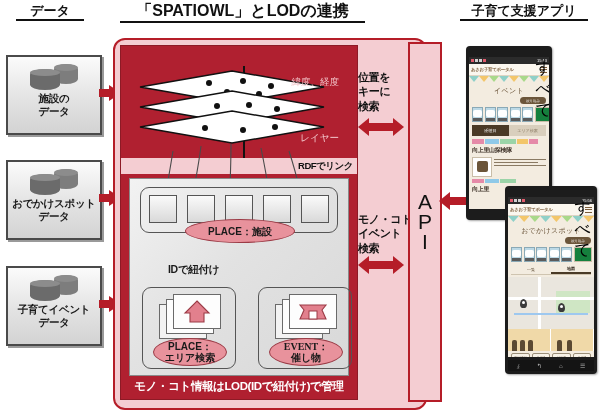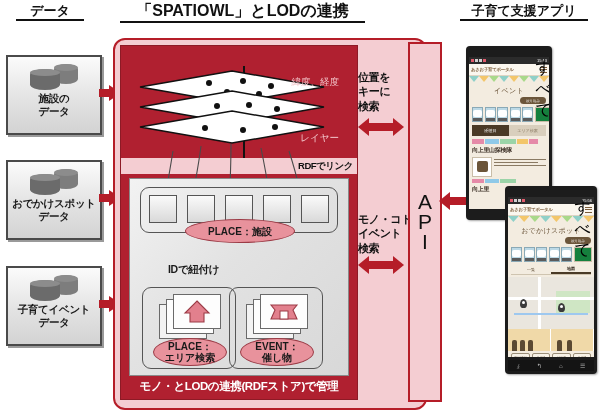--- a/index.html
+++ b/index.html
@@ -130,21 +130,21 @@
     position:absolute;left:38px;top:84px;font-size:10.5px;color:#1a1a1a;
     font-weight:bold;letter-spacing:-0.3px;white-space:nowrap;
   }
 
   
   .sub-box{
     position:absolute;top:108px;width:92px;height:80px;
     border:1.5px solid #555;border-radius:9px;
   }
   #sub-spot{left:12px;}
-  #sub-event{left:99px;}
+  #sub-event{left:128px;font-family:Liberation Serif, serif;}
   .cards{position:absolute;left:14px;top:6px;width:64px;height:44px;}
   .card{
     position:absolute;width:46px;height:33px;
     background:#fdfdfd;border:1.2px solid #6a6a6a;
   }
   .card.c1{right:0;top:0;}
   .card.c2{right:7px;top:5px;}
   .card.c3{right:14px;top:10px;background:#f3f3f3;}
   .glyph{position:absolute;left:0;top:0;width:46px;height:33px;}
   .ell-sub{width:72px;height:26px;font-size:10px;left:10px;top:50px;}
@@ -412,21 +412,21 @@
         </div>
         <div class="ell ell-sub">
           <div>
             <div>EVENT：</div>
             <div>催し物</div>
           </div>
         </div>
       </div>
     </div>
 
-    <div class="banner" id="banner-bottom">モノ・とLODの連携(RDFストア)で管理</div>
+    <div class="banner" id="banner-bottom">モノ・コト情報はLOD(IDで紐付け)で管理</div>
   </div>
 
   <div class="pink-label" id="lbl-pos">
     <div>位置を</div>
     <div>キーに</div>
     <div>検索</div>
   </div>
   <div class="dbl-arrow" id="arr-pos">
     <div class="lh"></div>
       <div class="bar"></div>

